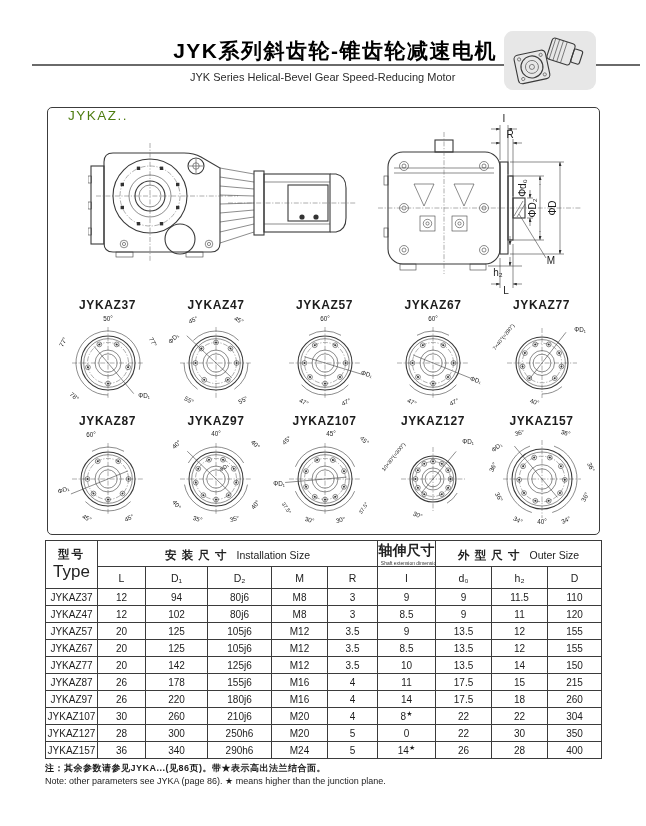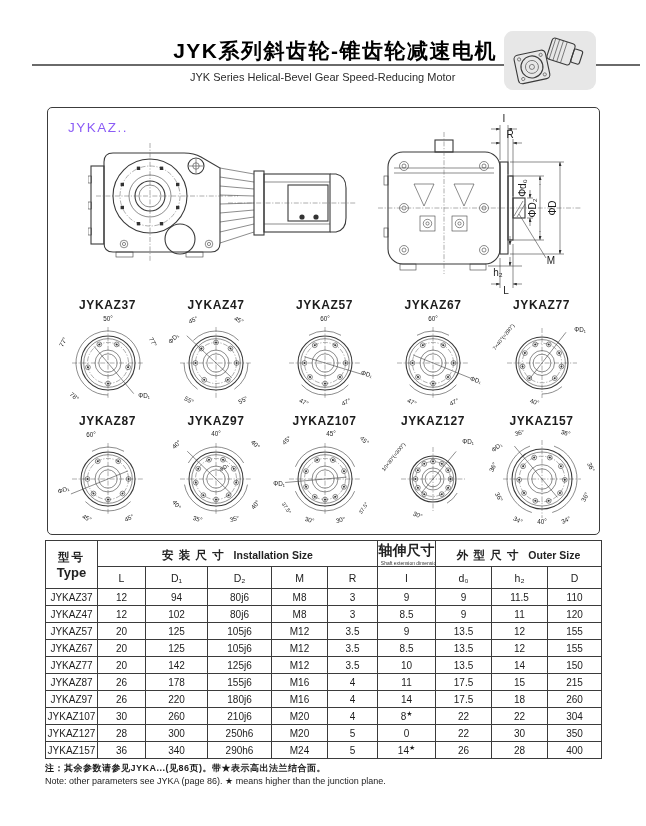--- a/index.html
+++ b/index.html
@@ -3,44 +3,44 @@
 <meta charset="utf-8">
 <style>
   *{margin:0;padding:0;box-sizing:border-box}
   html,body{width:646px;height:826px}
   body{background:#fff;font-family:"Liberation Sans",sans-serif;color:#222;position:relative;overflow:hidden}
   .title-cn{position:absolute;top:37px;left:0;width:497px;text-align:right;font-size:21px;font-weight:bold;letter-spacing:1.5px;color:#000000;white-space:nowrap}
   .rule{position:absolute;top:64px;left:32px;width:608px;height:2px;background:#6a6a6a}
   .title-en{position:absolute;top:71px;left:190px;width:307px;text-align:left;font-size:11px;color:#2c2c2c}
   .thumb{position:absolute;top:31px;left:504px;width:92px;height:59px;background:#e7e7e7;border-radius:9px;z-index:2;display:flex;align-items:center;justify-content:center}
   .panel{position:absolute;left:47px;top:107px;width:553px;height:428px;border:1.6px solid #3c3c3c;border-radius:5px;background:#fff}
-  .model-label{position:absolute;left:20px;top:12px;font-size:13.5px;letter-spacing:1.5px;color:#8b5cf6}
+  .model-label{position:absolute;left:20px;top:0;font-size:13.5px;letter-spacing:1.5px;color:#4d7c0f}
   svg{display:block}
   .side{position:absolute;left:40px;top:32px}
   .dim{position:absolute;left:322px;top:2px}
   .flangerow{position:absolute;left:6px;width:541px;display:flex;justify-content:space-between}
   #flange-row-1{top:190px}
   #flange-row-2{top:306px}
   .flange{width:107px;display:flex;flex-direction:column;align-items:center}
   .fname{font-size:12px;font-weight:600;letter-spacing:.6px;color:#1c1c1c;margin-bottom:1px}
   .s1{stroke:#3a3a3a;stroke-width:1.1;fill:none}
   .s05{stroke:#3f3f3f;stroke-width:.6;fill:none}
   .cl{stroke:#6b6b6b;stroke-width:.55;fill:none;stroke-dasharray:5 1.6 1.2 1.6}
   .flab{font-size:6.3px;fill:#1e1e1e}
   .flab.small{font-size:5.3px}
   .dlab{font-size:10px;fill:#1a1a1a}
   table{position:absolute;left:45px;top:540px;width:556px;border-collapse:collapse;table-layout:fixed}
   th,td{border:1px solid #3b3b3b;text-align:center;vertical-align:middle;font-weight:normal;overflow:hidden}
   thead tr.h1 th{height:26px}
   thead tr.h2 th{height:22px;font-size:10.5px}
   tbody td{height:17px;font-size:10px;color:#1c1c1c}
   .cnh{font-size:11.5px;font-weight:bold;letter-spacing:1px}
-  .enh{font-size:10.5px;font-weight:bold}
+  .enh{font-size:10.5px;font-weight:normal}
   .typecell .cnh{letter-spacing:2px}
-  .typecell .enh{font-size:13px}
+  .typecell .enh{font-size:17px}
   .shaftcell .cnh{font-size:14px;letter-spacing:0}
   .shaftcell .tiny{font-size:5.5px;color:#333;transform:scale(.9);white-space:nowrap}
   sup.star{font-size:7px;vertical-align:super;line-height:0}
   .notes{position:absolute;left:45px;top:762px;font-size:9px;color:#1d1d1d;line-height:1.45}
   .notes .cn{letter-spacing:.5px;font-weight:bold}
 </style>
 </head>
 <body>
 
 <div class="title-cn">JYK系列斜齿轮-锥齿轮减速电机</div>

